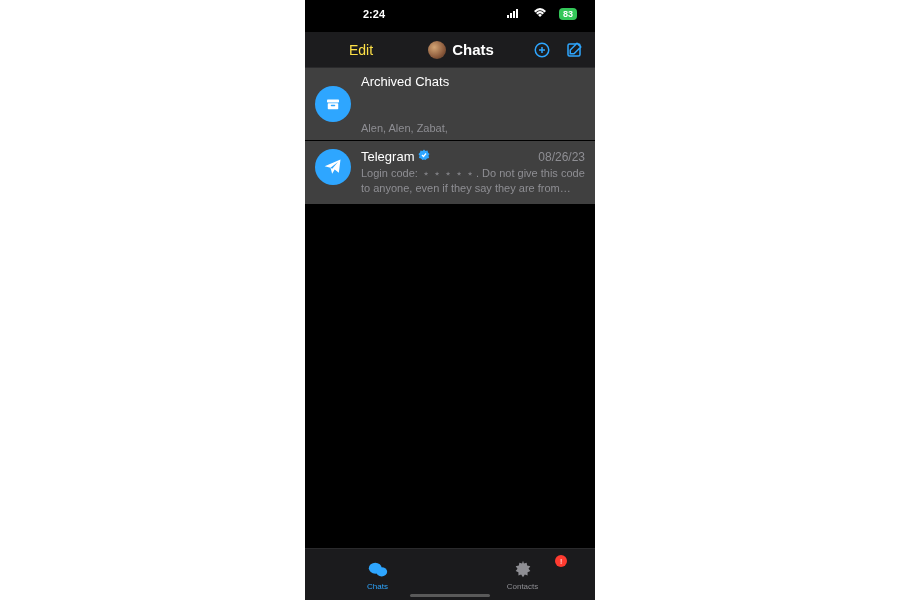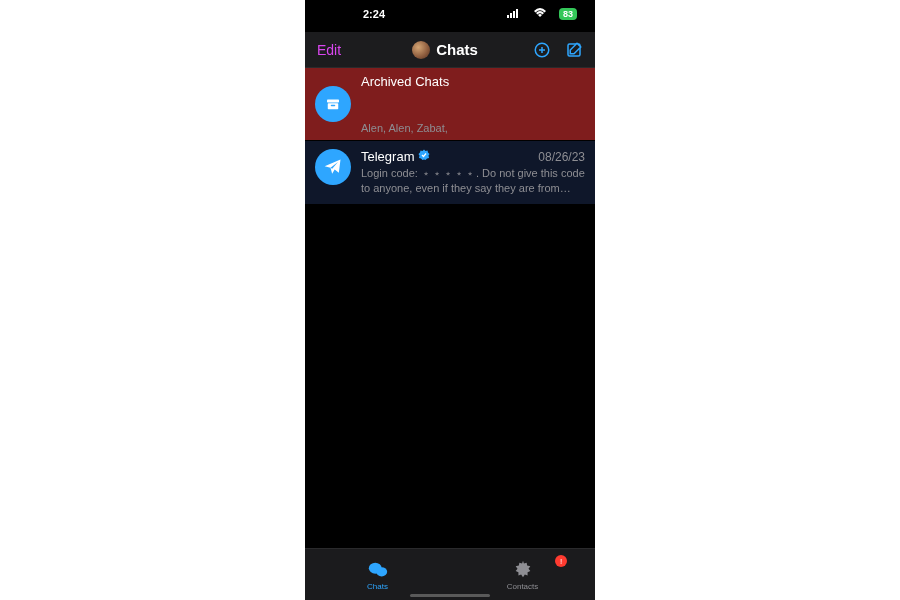--- a/index.html
+++ b/index.html
@@ -48,23 +48,24 @@
       height: 36px;
       display: flex;
       align-items: center;
       justify-content: space-between;
       padding: 0 12px;
       background: #1c1c1e;
       border-bottom: 1px solid #2a2a2c;
       margin-top: 8px;
     }
     .nav-left {
-      color: #d946ef;
+      color: #fde047;
       font-size: 14px;
       min-width: 40px;
+      margin-left: 32px;
     }
     .nav-center {
       display: flex;
       align-items: center;
       gap: 6px;
       color: #fff;
       font-size: 15px;
       font-weight: 600;
     }
     .avatar-small {
@@ -82,21 +83,21 @@
     }
     .icon-btn svg {
       width: 18px;
       height: 18px;
       display: block;
     }
     .chat-list {
       background: #000;
     }
     .archived-row {
-      background: #7f1d1d;
+      background: #404040;
       display: flex;
       align-items: center;
       padding: 6px 10px;
       gap: 10px;
       border-bottom: 1px solid #000;
     }
     .archive-icon {
       width: 36px;
       height: 36px;
       border-radius: 50%;
@@ -107,21 +108,21 @@
       flex-shrink: 0;
     }
     .archive-icon svg { width: 18px; height: 18px; }
     .archived-text { display: flex; flex-direction: column; overflow: hidden; }
     .archived-title { color: #fff; font-size: 13px; font-weight: 500; }
     .archived-sub { color: #8e8e93; font-size: 11px; margin-top: 33px; }
     .chat-row {
       display: flex;
       padding: 8px 10px;
       gap: 10px;
-      background: #0f172a;
+      background: #404040;
     }
     .chat-avatar {
       width: 36px;
       height: 36px;
       border-radius: 50%;
       background: #2ea6ff;
       display: flex;
       align-items: center;
       justify-content: center;
       flex-shrink: 0;

